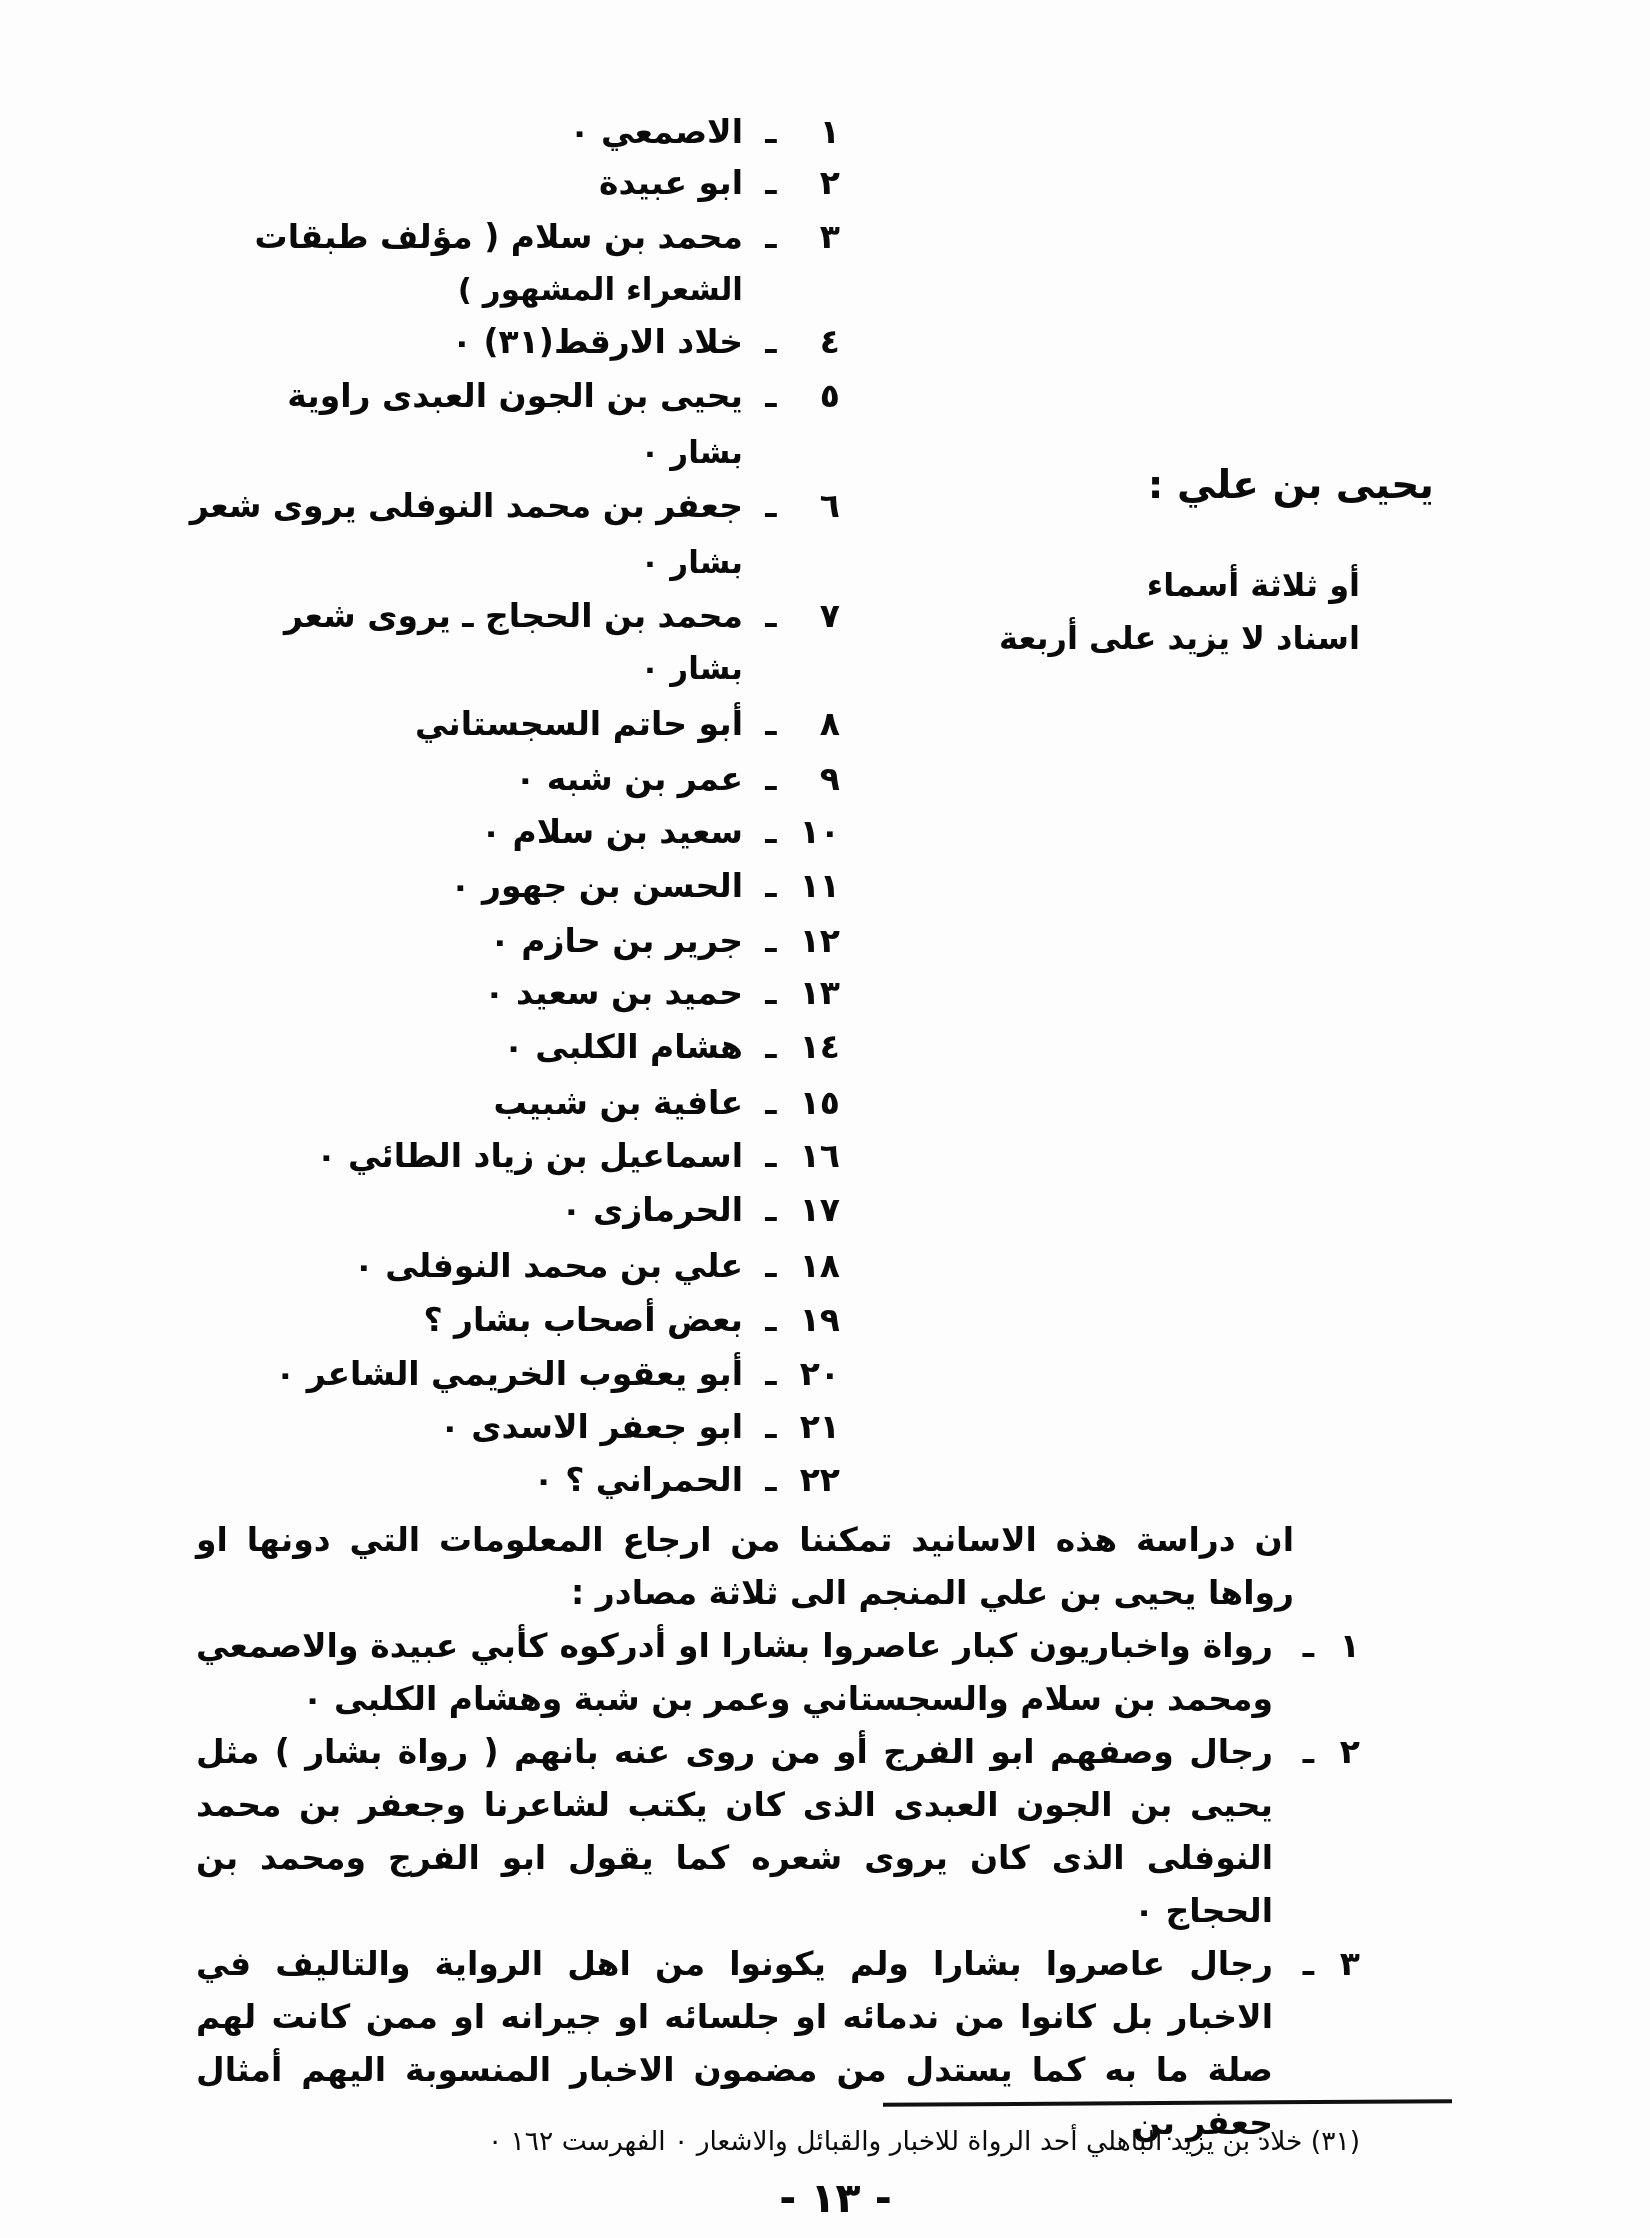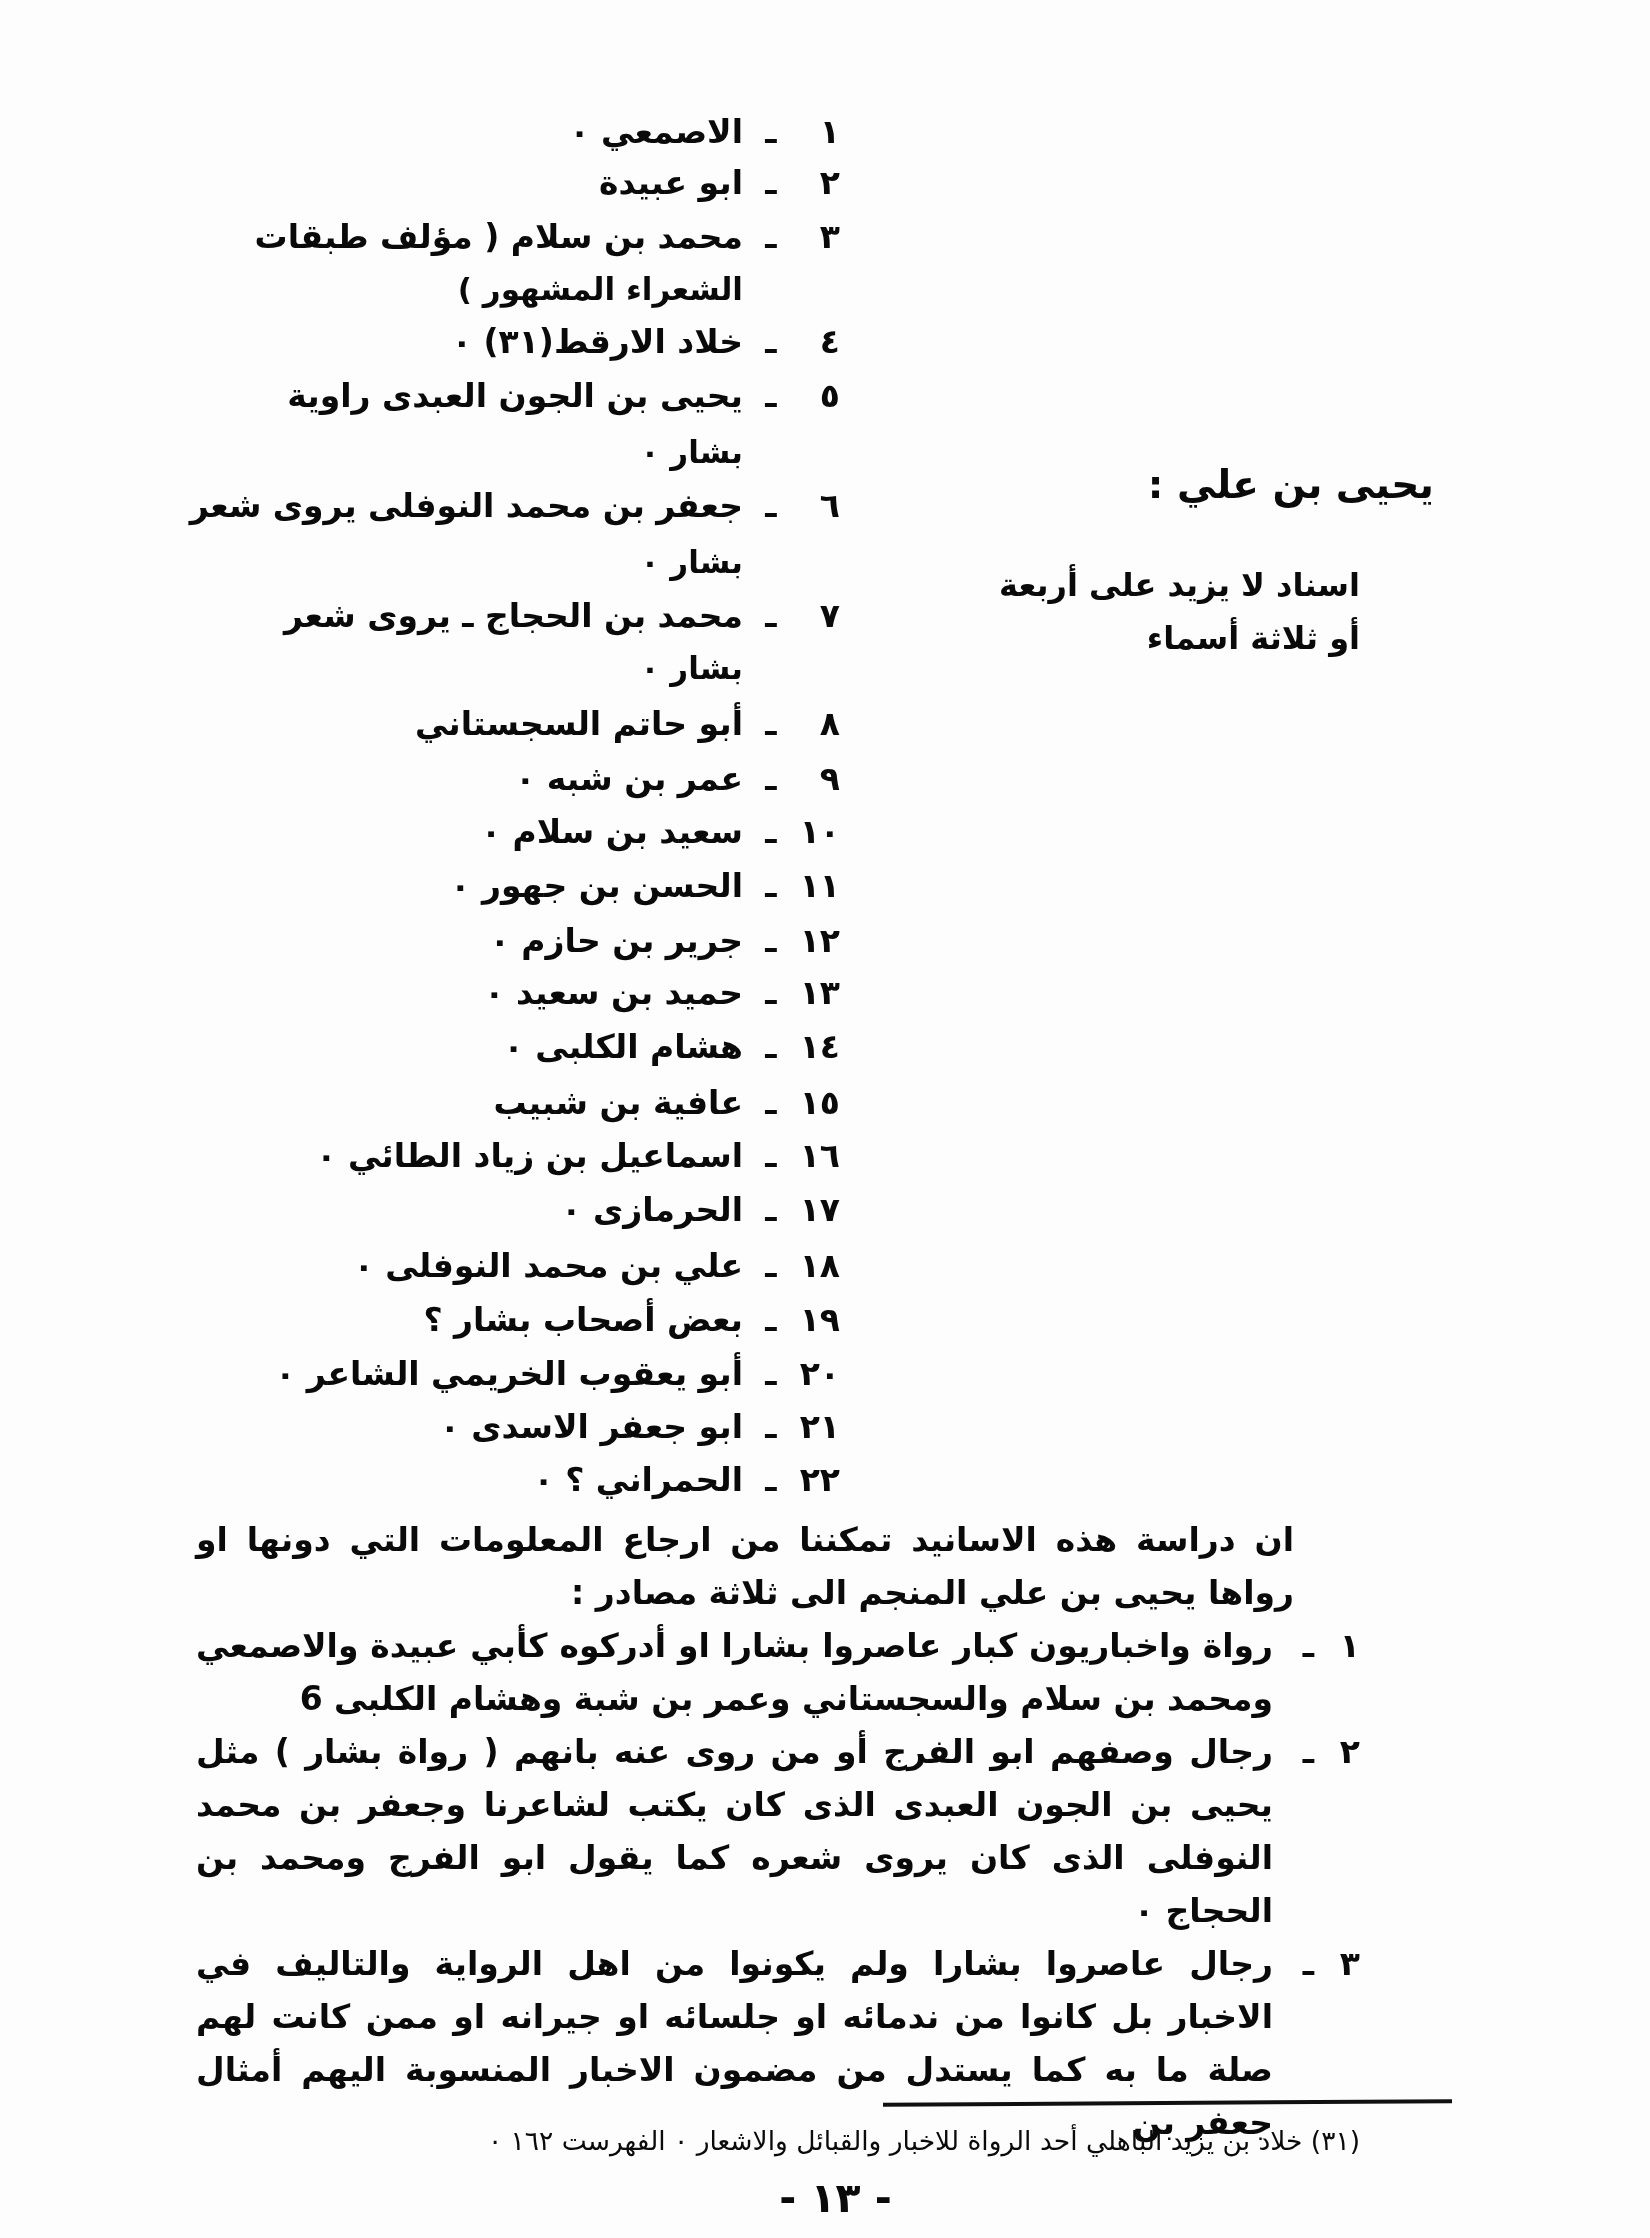--- a/index.html
+++ b/index.html
@@ -143,30 +143,30 @@
       </div>
     <div class="li rtl" style="top:1454px">
         <span class="num">٢٢</span>
         <span class="dash">ـ</span>
         <span class="txt">الحمراني ؟ ٠</span>
       </div>
   </div>
 
   <div class="side-title rtl">يحيى بن علي :</div>
   <div class="side-note rtl">
+    <div>أو ثلاثة أسماء</div>
     <div>اسناد لا يزيد على أربعة</div>
-    <div>أو ثلاثة أسماء</div>
   </div>
 
   <div class="para rtl">
     <p class="indent">ان دراسة هذه الاسانيد تمكننا من ارجاع المعلومات التي دونها او رواها يحيى بن علي المنجم الى ثلاثة مصادر :</p>
     <div class="item">
       <span class="inum">١</span>
       <span class="idash">ـ</span>
-      <span class="itxt">رواة واخباريون كبار عاصروا بشارا او أدركوه كأبي عبيدة والاصمعي ومحمد بن سلام والسجستاني وعمر بن شبة وهشام الكلبى 6</span>
+      <span class="itxt">رواة واخباريون كبار عاصروا بشارا او أدركوه كأبي عبيدة والاصمعي ومحمد بن سلام والسجستاني وعمر بن شبة وهشام الكلبى ٠</span>
     </div>
     <div class="item">
       <span class="inum">٢</span>
       <span class="idash">ـ</span>
       <span class="itxt">رجال وصفهم ابو الفرج أو من روى عنه بانهم ( رواة بشار ) مثل يحيى بن الجون العبدى الذى كان يكتب لشاعرنا وجعفر بن محمد النوفلى الذى كان يروى شعره كما يقول ابو الفرج ومحمد بن الحجاج ٠</span>
     </div>
     <div class="item">
       <span class="inum">٣</span>
       <span class="idash">ـ</span>
       <span class="itxt">رجال عاصروا بشارا ولم يكونوا من اهل الرواية والتاليف في الاخبار بل كانوا من ندمائه او جلسائه او جيرانه او ممن كانت لهم صلة ما به كما يستدل من مضمون الاخبار المنسوبة اليهم أمثال جعفر بن</span>

